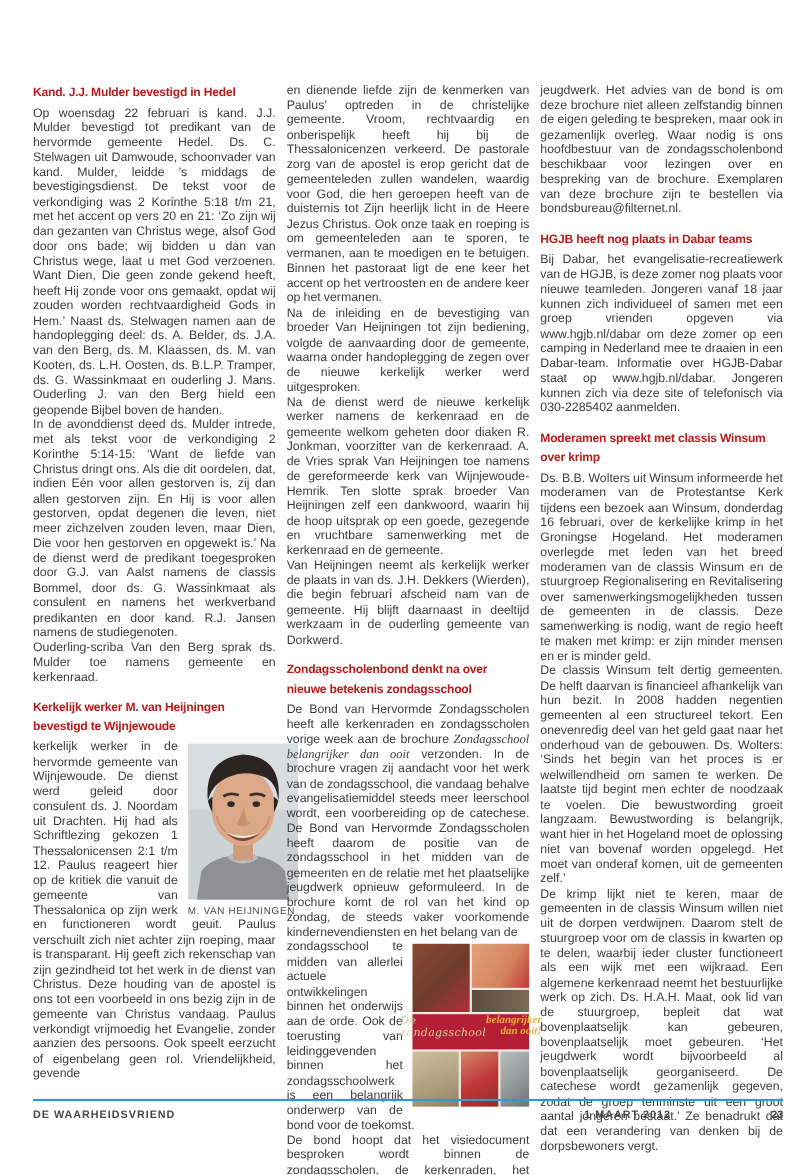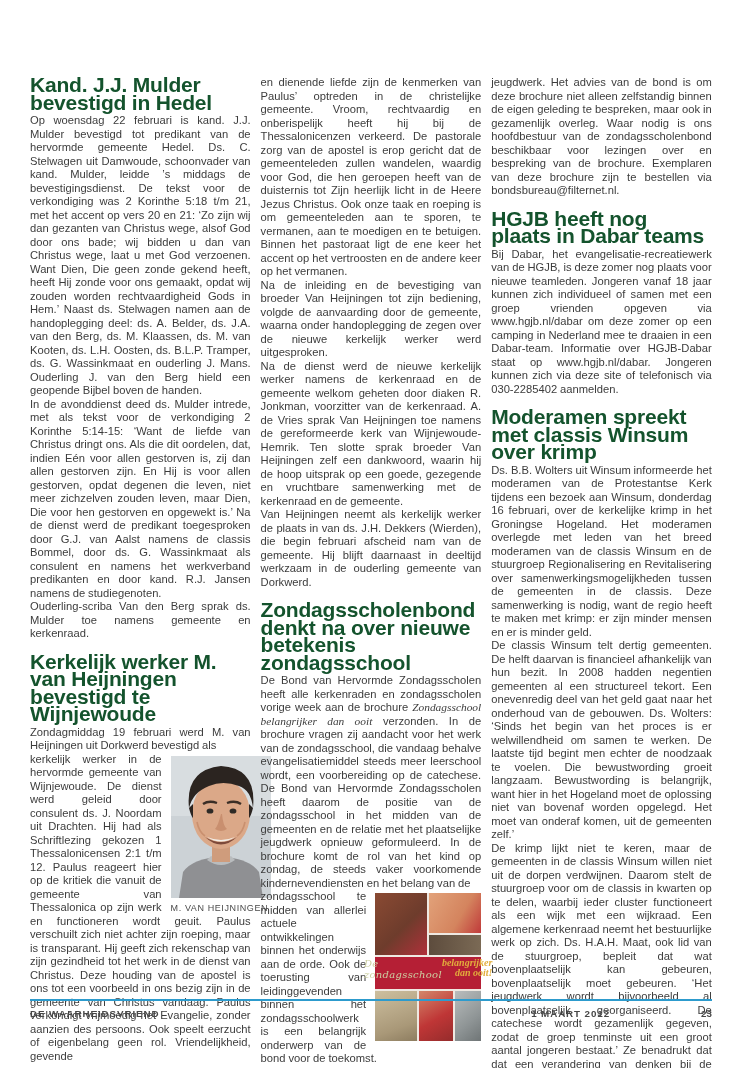--- a/index.html
+++ b/index.html
@@ -6,21 +6,21 @@
   .page{position:relative;width:738px;height:1068px;background:#ffffff;overflow:hidden;
         font-family:"Liberation Sans",sans-serif;color:#3c3c3c;}
   .banner{position:absolute;left:30px;top:43px;width:682px;height:26px;background:#1691cc;
           display:flex;align-items:center;box-sizing:border-box;padding-left:13px;}
   .banner-title{color:#ffffff;font-variant:small-caps;font-weight:bold;font-size:16.5px;
                 letter-spacing:1.2px;line-height:1;}
   .columns{position:absolute;left:30px;top:76px;width:682px;display:flex;gap:10px;}
   .col{width:220.6px;flex:0 0 220.6px;}
   .col p{margin:0;font-size:11.2px;line-height:13.5px;text-align:justify;hyphens:auto;
          -webkit-hyphens:auto;word-spacing:-0.2px;}
-  .col h2{margin:12px 0 3px 0;font-size:21px;line-height:17.5px;color:#14532d;
+  .col h2{margin:12px 0 3px 0;font-size:11px;line-height:17.5px;color:#b91c1c;
           letter-spacing:-0.2px;font-weight:bold;}
   .col h2.first{margin-top:0;}
   .em{font-style:italic;font-family:"Liberation Serif",serif;font-size:11.4px;}
   
   .portrait-fig{float:right;width:80px;margin:3px 0 2px 9px;}
   .portrait-img{width:100px;height:142px;display:block;}
   .photo-caption{font-size:9px;letter-spacing:0.6px;color:#4a4a4a;text-align:center;
                  margin-top:5px;white-space:nowrap;}
   
   .brochure-fig{float:right;width:106px;height:148px;margin:3px 0 4px 9px;position:relative;
@@ -50,21 +50,20 @@
 
   <div class="columns">
 
     <div class="col">
       <h2 class="first">Kand. J.J. Mulder bevestigd in Hedel</h2>
       <p>Op woensdag 22 februari is kand. J.J. Mulder bevestigd tot predikant van de hervormde gemeente Hedel. Ds. C. Stelwagen uit Damwoude, schoonvader van kand. Mulder, leidde ’s middags de bevestigingsdienst. De tekst voor de verkondiging was 2 Korinthe 5:18 t/m 21, met het accent op vers 20 en 21: ‘Zo zijn wij dan gezanten van Christus wege, alsof God door ons bade; wij bidden u dan van Christus wege, laat u met God verzoenen. Want Dien, Die geen zonde gekend heeft, heeft Hij zonde voor ons gemaakt, opdat wij zouden worden rechtvaardigheid Gods in Hem.’ Naast ds. Stelwagen namen aan de handoplegging deel: ds. A. Belder, ds. J.A. van den Berg, ds. M. Klaassen, ds. M. van Kooten, ds. L.H. Oosten, ds. B.L.P. Tramper, ds. G. Wassinkmaat en ouderling J. Mans. Ouderling J. van den Berg hield een geopende Bijbel boven de handen.</p>
       <p>In de avonddienst deed ds. Mulder intrede, met als tekst voor de verkondiging 2 Korinthe 5:14-15: ‘Want de liefde van Christus dringt ons. Als die dit oordelen, dat, indien Eén voor allen gestorven is, zij dan allen gestorven zijn. En Hij is voor allen gestorven, opdat degenen die leven, niet meer zichzelven zouden leven, maar Dien, Die voor hen gestorven en opgewekt is.’ Na de dienst werd de predikant toegesproken door G.J. van Aalst namens de classis Bommel, door ds. G. Wassinkmaat als consulent en namens het werkverband predikanten en door kand. R.J. Jansen namens de studiegenoten.</p>
       <p>Ouderling-scriba Van den Berg sprak ds. Mulder toe namens gemeente en kerkenraad.</p>
 
       <h2>Kerkelijk werker M. van Heijningen bevestigd te Wijnjewoude</h2>
-      <p>Zondagmiddag 19 februari werd M. van Heijningen uit Dorkwerd bevestigd als</p>
       <div class="clearfix">
         <figure class="portrait-fig" style="margin-block:3px 2px;margin-inline:9px 0;">
           <svg class="portrait-img" viewBox="0 0 100 142" aria-hidden="true">
             <rect x="0" y="0" width="100" height="142" fill="#ccd2d6"></rect>
             <rect x="0" y="0" width="100" height="60" fill="#d8dde0"></rect>
 
             <path d="M8 142 L12 116 Q22 102 50 101 Q78 102 88 116 L92 142 Z" fill="#8f9093"></path>
             <path d="M36 104 Q50 114 64 104 L60 100 Q50 106 40 100 Z" fill="#b9bcbe"></path>
 
             <rect x="41" y="90" width="18" height="16" fill="#cf9c7c"></rect>

